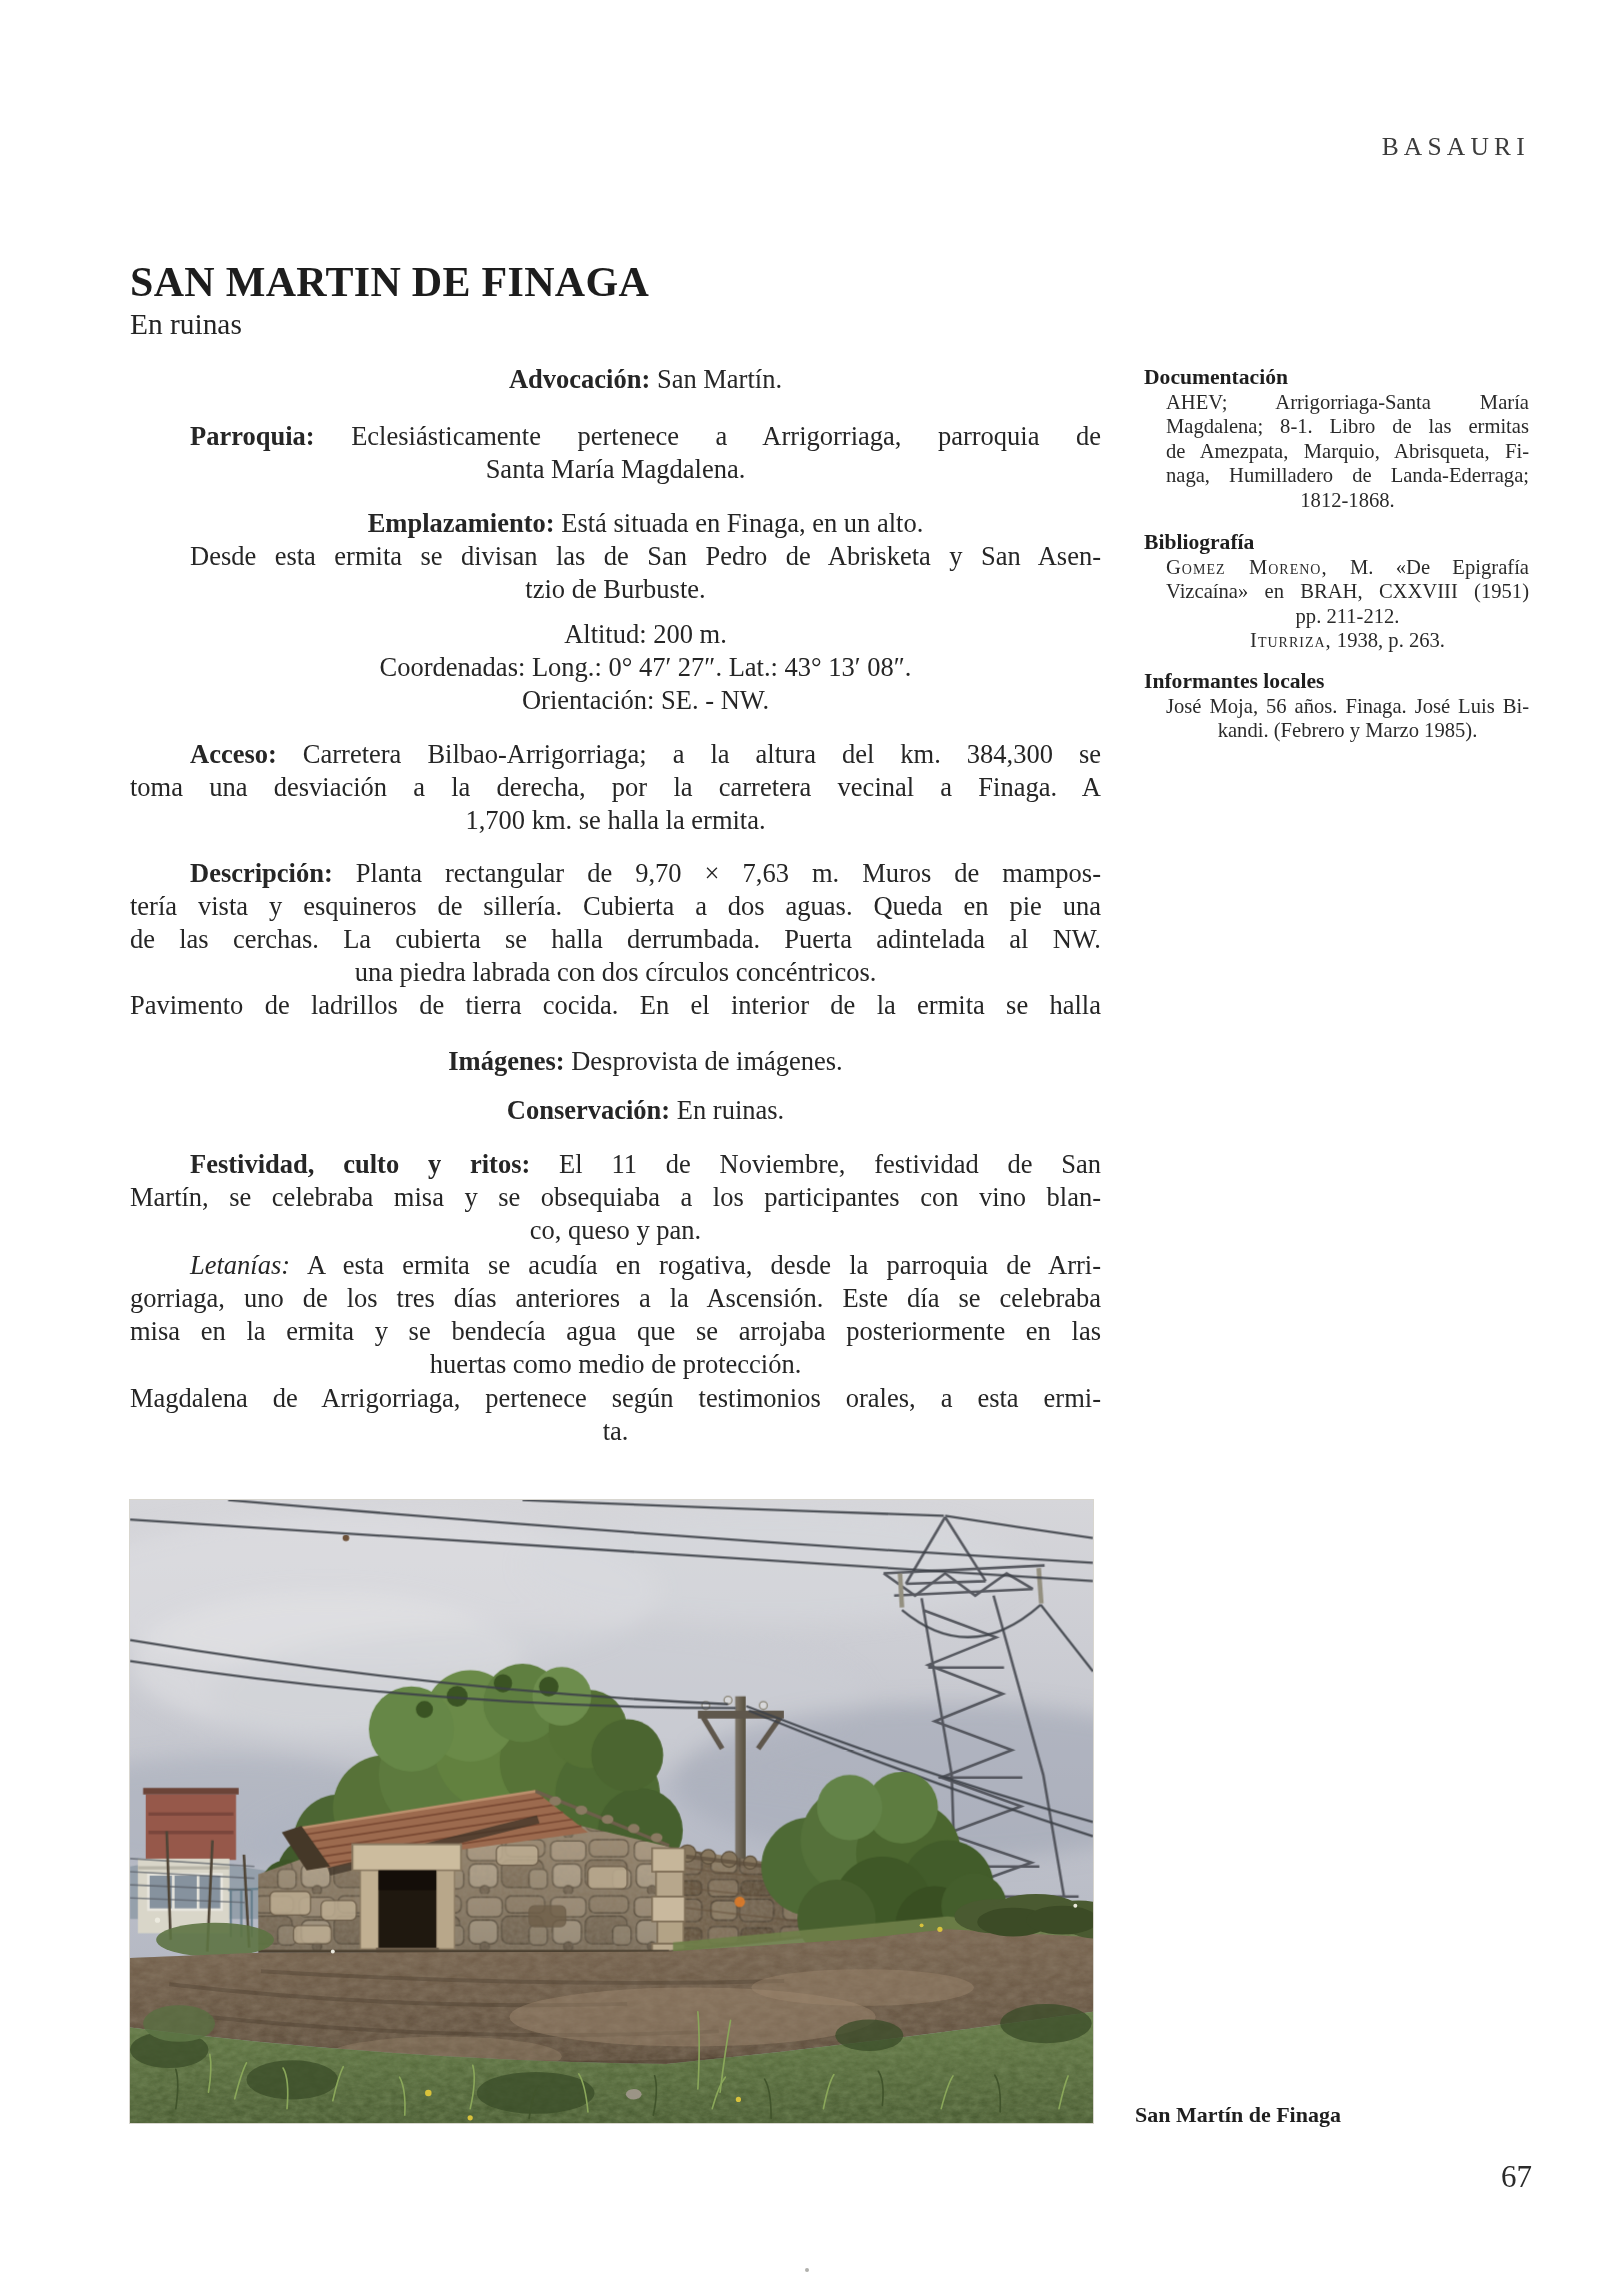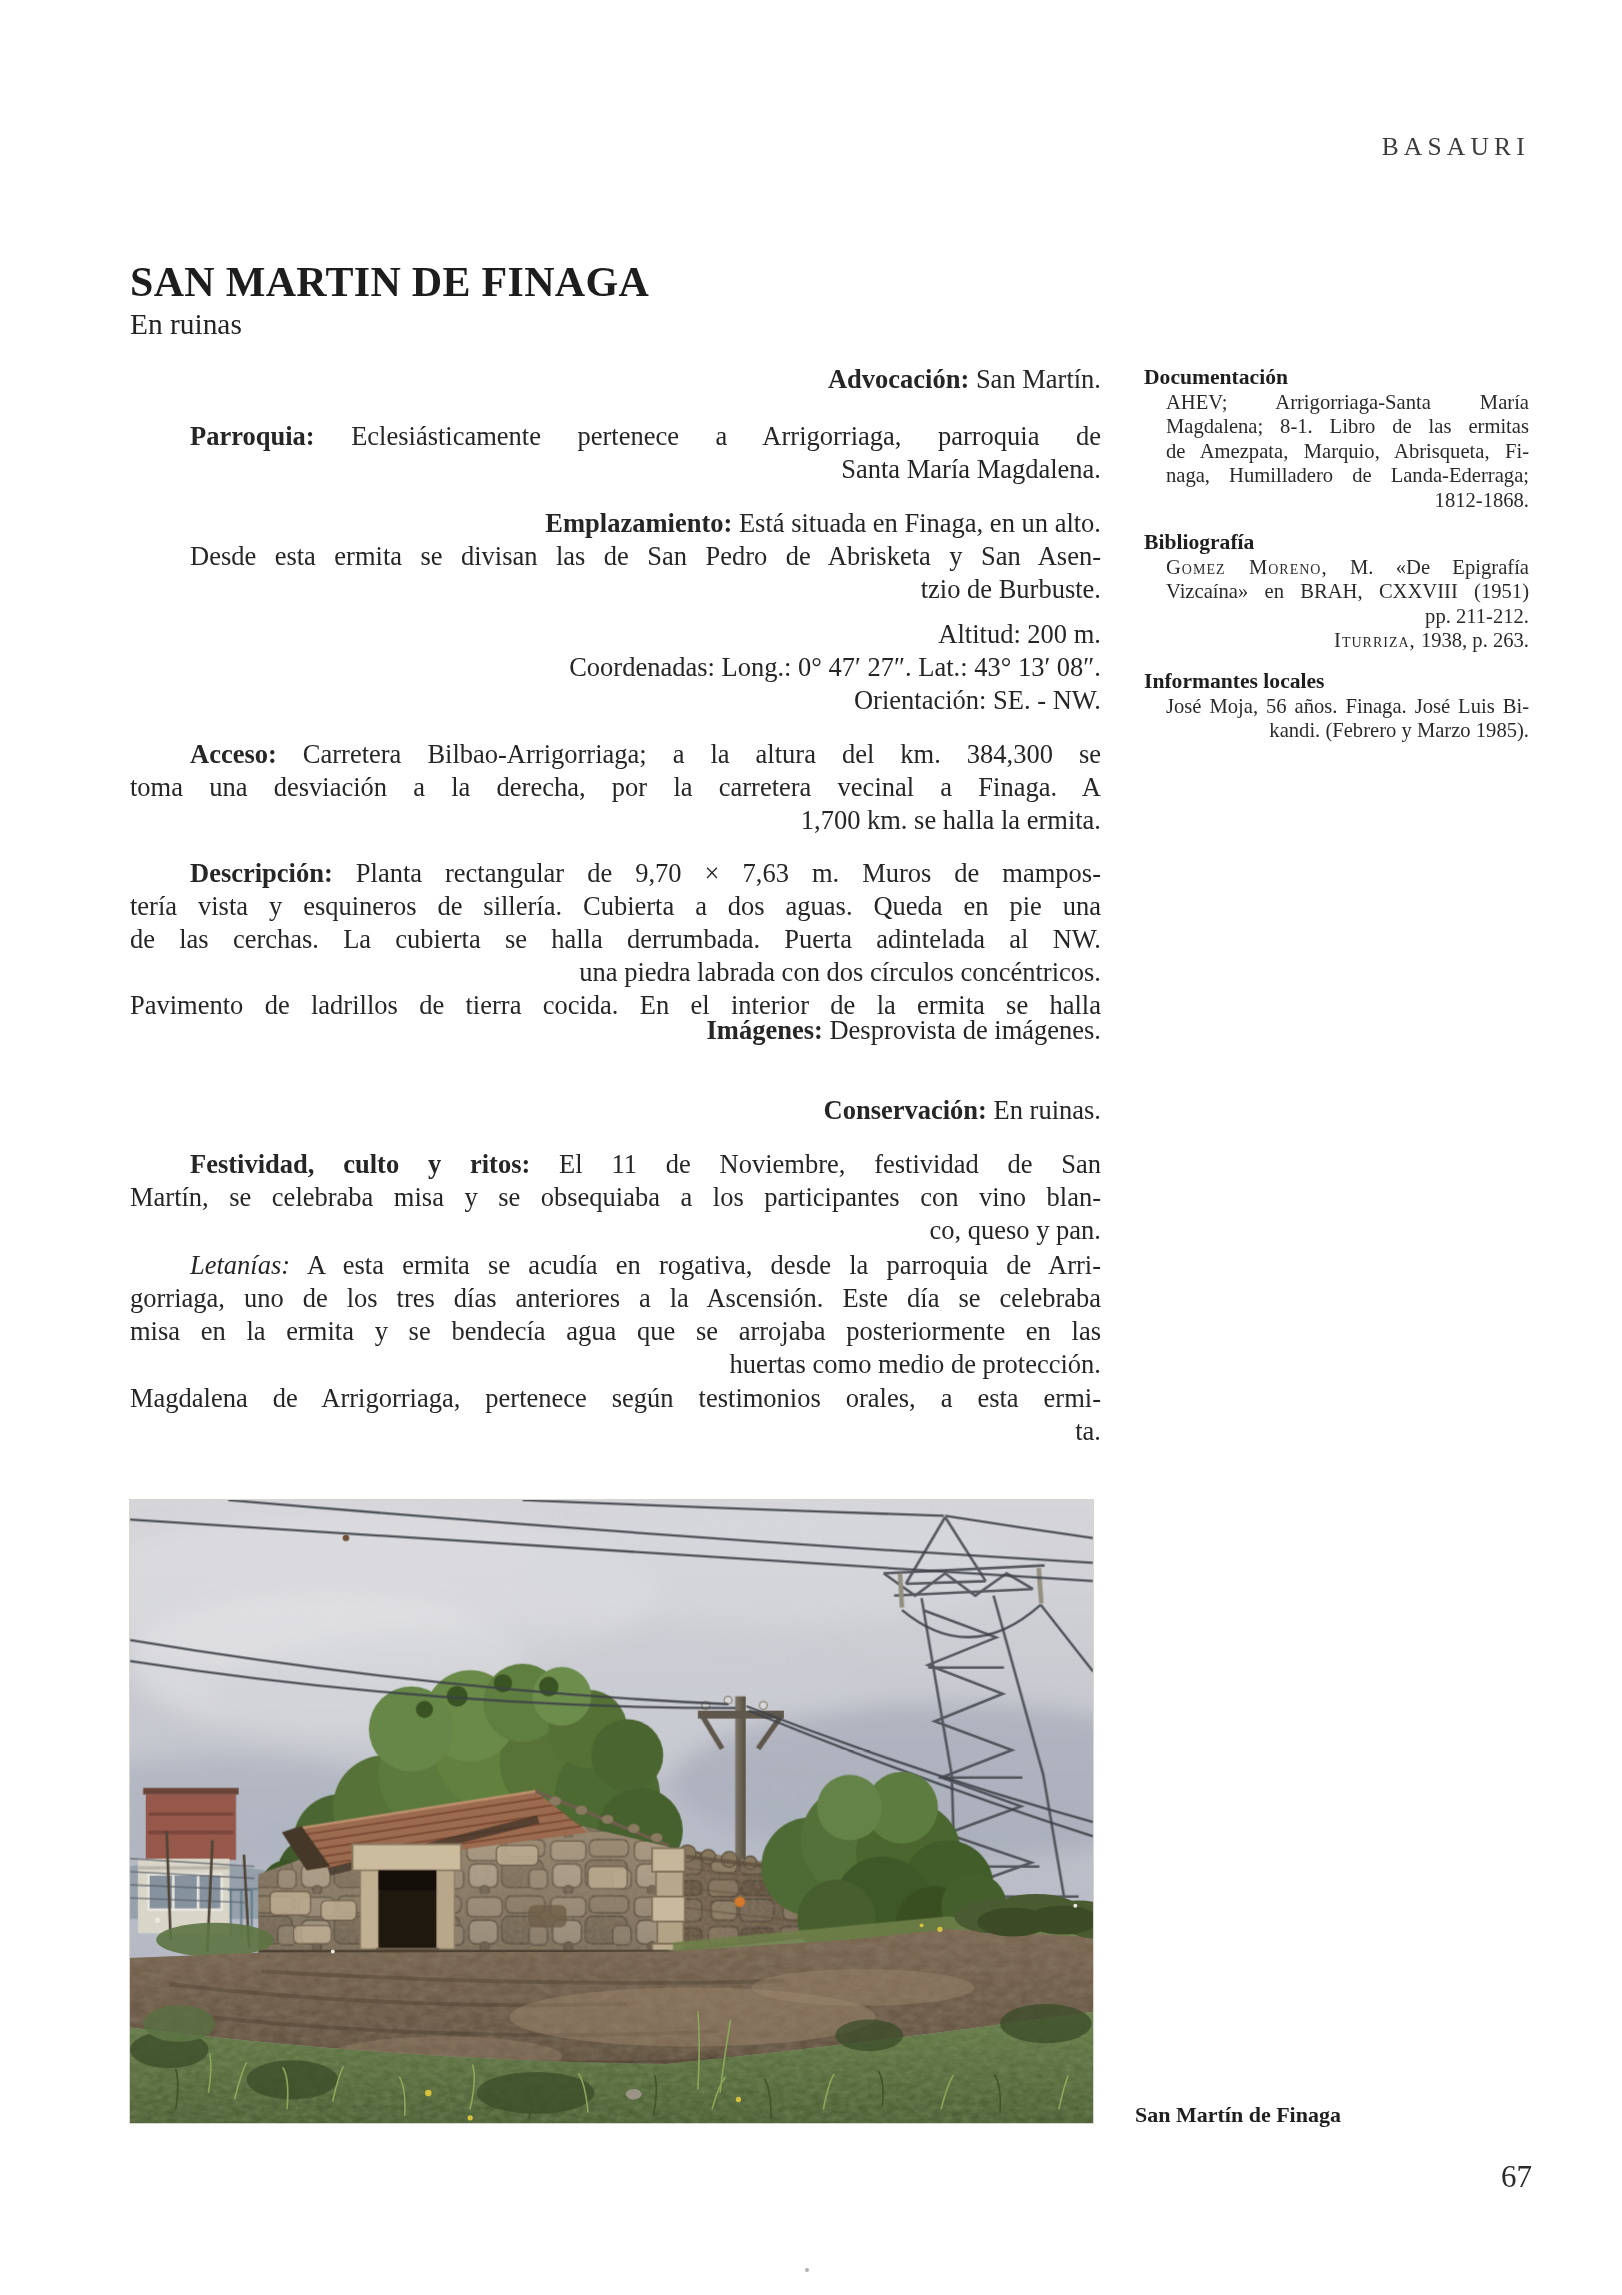--- a/index.html
+++ b/index.html
@@ -3,21 +3,21 @@
 <meta charset="utf-8">
 <style>
   html,body{margin:0;padding:0;background:#e9e9e6;}
   #page{position:relative;width:1623px;height:2295px;background:#ffffff;
         font-family:"Liberation Serif","DejaVu Serif",serif;color:#242424;overflow:hidden;}
   .abs{position:absolute;}
   #basauri{top:132px;right:93px;font-size:25.5px;letter-spacing:5.2px;color:#3c3c3c;}
   #title{left:130px;top:258px;font-size:42px;font-weight:700;color:#1d1d1d;letter-spacing:0.3px;}
   #subtitle{left:130px;top:308px;font-size:29.4px;}
   .para{position:absolute;left:130px;width:971px;font-size:26.5px;line-height:33px;color:#262626;}
-  .line{text-align:right;}
+  .line{text-align:center;}
   .line.j{text-align:justify;text-align-last:justify;}
   .line.ind{text-indent:60px;}
   .b{font-weight:700;}
   .i{font-style:italic;}
   .sc{font-variant:small-caps;letter-spacing:1px;}
   .side-sec{position:absolute;left:1144px;width:387px;font-size:20.6px;line-height:24.6px;color:#2a2a2a;}
   .side-title{font-weight:700;font-size:21.6px;color:#1e1e1e;}
   .side-lines{margin-left:22px;width:363px;}
   #photo{left:130px;top:1500px;width:963px;height:623px;outline:0.7px solid #d8d6cf;}
   #photo svg{display:block;width:100%;height:100%;}
@@ -58,21 +58,21 @@
         <div class="line j"><span>toma una desviación a la derecha, por la carretera vecinal a Finaga. A</span></div>
         <div class="line"><span>1,700 km. se halla la ermita.</span></div>
       </div>
       <div class="para" style="top: 857px;">
         <div class="line j ind"><span class="b">Descripción:</span><span> Planta rectangular de 9,70 × 7,63 m. Muros de mampos-</span></div>
         <div class="line j"><span>tería vista y esquineros de sillería. Cubierta a dos aguas. Queda en pie una</span></div>
         <div class="line j"><span>de las cerchas. La cubierta se halla derrumbada. Puerta adintelada al NW.</span></div>
         <div class="line"><span>una piedra labrada con dos círculos concéntricos.</span></div>
         <div class="line j"><span>Pavimento de ladrillos de tierra cocida. En el interior de la ermita se halla</span></div>
       </div>
-      <div class="para" style="top: 1014px;">
+      <div class="para" style="top: 1045px;">
         <div class="line ind"><span class="b">Imágenes:</span><span> Desprovista de imágenes.</span></div>
       </div>
       <div class="para" style="top: 1094px;">
         <div class="line ind"><span class="b">Conservación:</span><span> En ruinas.</span></div>
       </div>
       <div class="para" style="top: 1148px;">
         <div class="line j ind"><span class="b">Festividad, culto y ritos:</span><span> El 11 de Noviembre, festividad de San</span></div>
         <div class="line j"><span>Martín, se celebraba misa y se obsequiaba a los participantes con vino blan-</span></div>
         <div class="line"><span>co, queso y pan.</span></div>
       </div>

